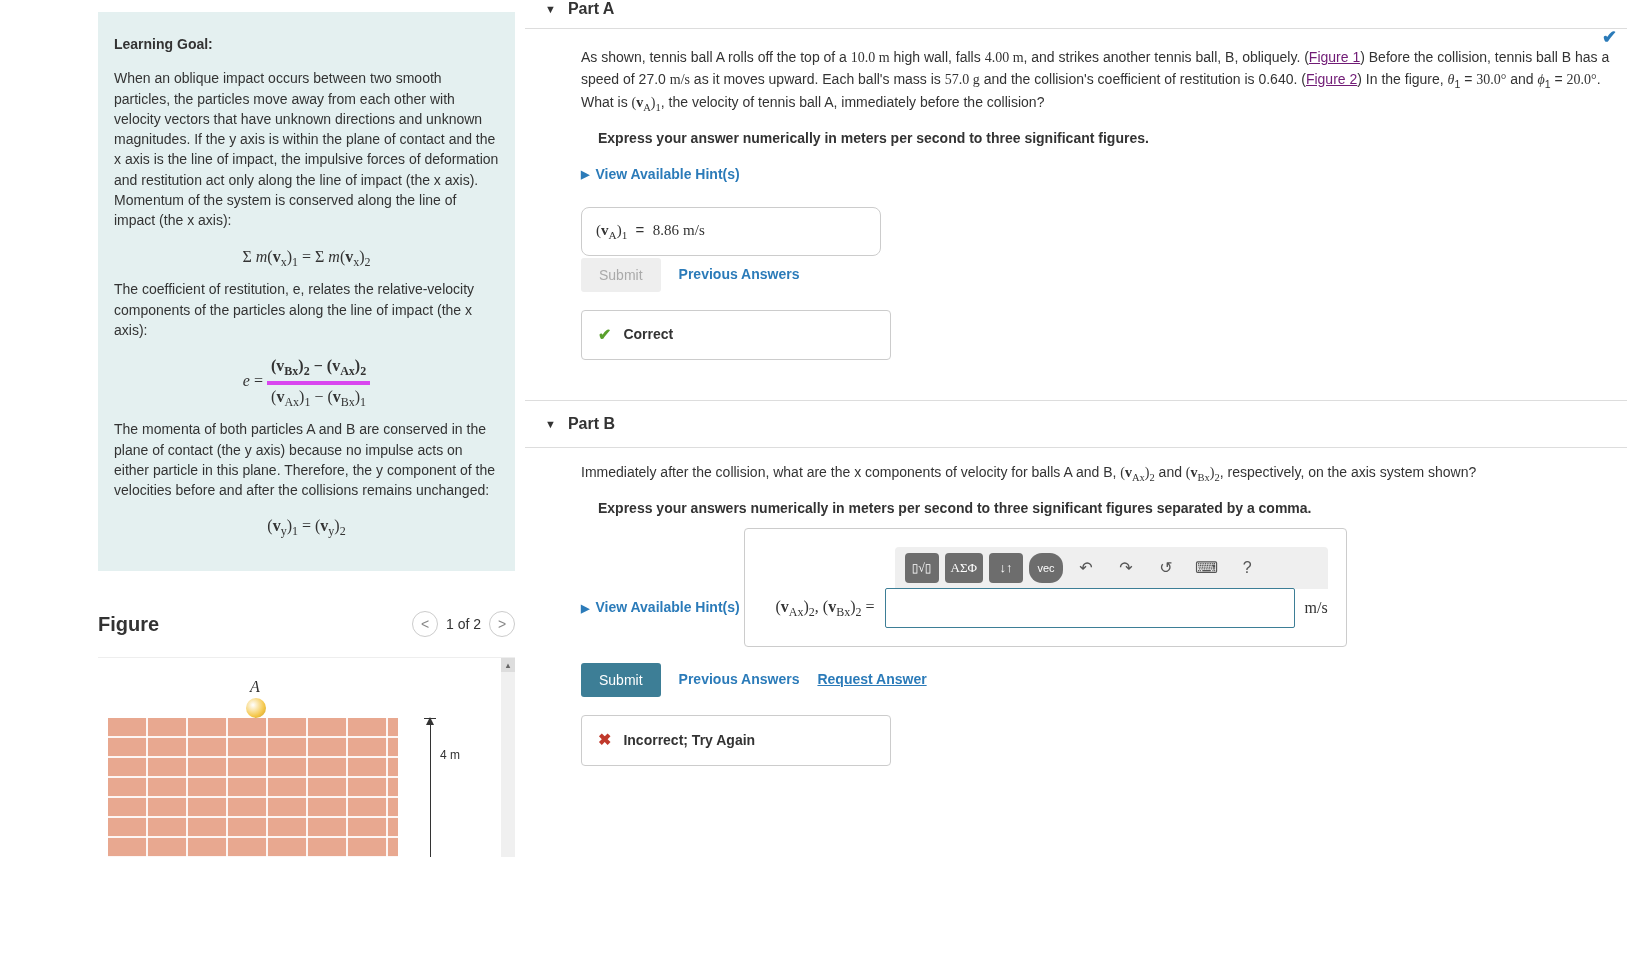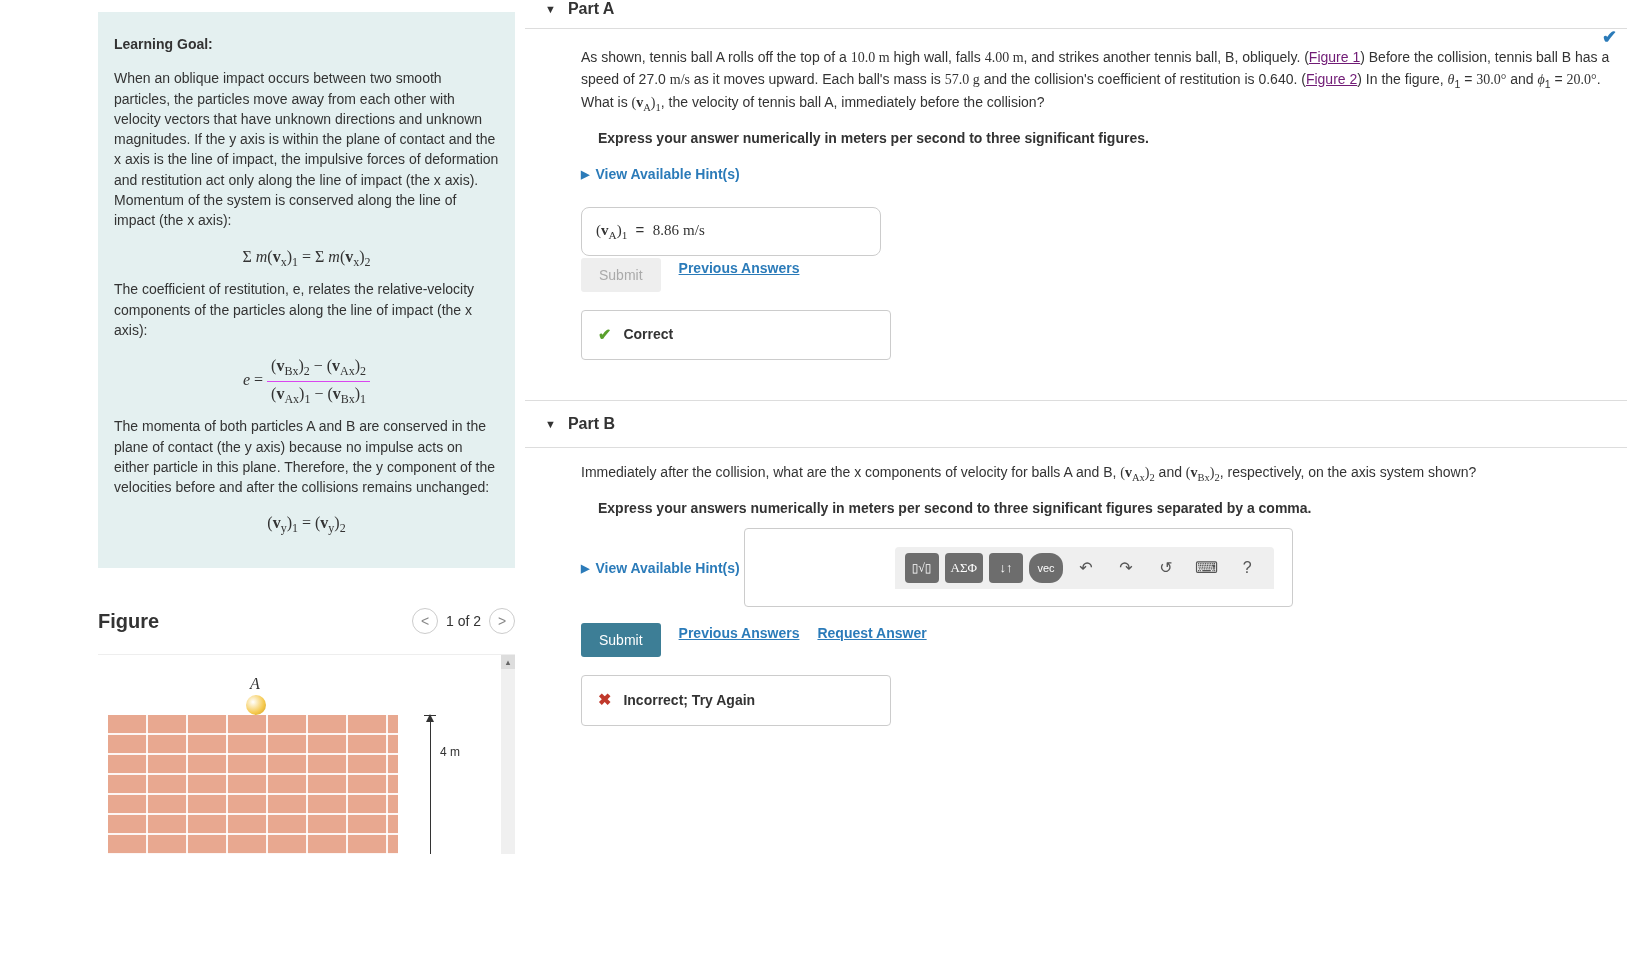--- a/index.html
+++ b/index.html
@@ -95,28 +95,28 @@
   .hints {
     color: #2b7bb9; font-weight: bold; cursor: pointer;
     display:inline-flex; align-items:center; gap:6px; margin: 14px 0;
   }
   .hints .tri { font-size: 11px; }
   .answer-box {
     border: 1px solid #ccc; border-radius: 8px;
     padding: 10px 14px; width: 300px; margin: 8px 0 2px;
     font-size: 15px;
   }
-  .btn-row { display:flex; gap:18px; margin-bottom:18px;}
+  .btn-row { display:flex; align-items:center; gap:18px; margin-bottom:18px;}
   .submit-btn {
     background: #eee; color: #aaa; border: none;
     padding: 9px 18px; border-radius: 3px; font-size: 14px;
     cursor: default;
   }
   .submit-btn.active { background:#3d7e96; color:#fff; cursor:pointer;}
-  .prev-ans { color: #2b7bb9; text-decoration: underline; font-weight:bold; cursor:pointer;}
+  .prev-ans { color: #2b7bb9; font-weight:bold; cursor:pointer;}
   .req-ans { color: #2b7bb9; text-decoration: underline; font-weight:bold; cursor:pointer;}
   .feedback {
     border: 1px solid #ccc; border-radius: 4px;
     padding: 12px 16px; width: 310px; font-weight:bold;
     display:flex; align-items:center; gap:12px;
   }
   .feedback.correct { color:#333;}
   .feedback .ok { color: #5aa02c; font-size:16px;}
   .feedback .bad { color: #c0392b; font-size:16px; font-weight:bold;}
   .part-divider {
@@ -154,21 +154,21 @@
   <div class="left-col">
     <div class="info-box">
       <p><span class="lg-title">Learning Goal:</span><br>
       </p>
       <p><span>When an oblique impact occurs between two smooth particles, the particles move away from each other with velocity vectors that have unknown directions and unknown magnitudes.  If the y axis is within the plane of contact and the x axis is the line of impact, the impulsive forces of deformation and restitution act only along the line of impact (the x axis).  Momentum of the system is conserved along the line of impact (the x axis):</span></p>
       <div class="eq">Σ <span class="italic">m</span>(<b>v</b><sub>x</sub>)<sub>1</sub> = Σ <span class="italic">m</span>(<b>v</b><sub>x</sub>)<sub>2</sub></div>
       <p>The coefficient of restitution, e, relates the relative-velocity components of the particles along the line of impact (the x axis):</p>
       <div class="eq">
         <span class="italic">e</span> =
         <span style="display:inline-block;vertical-align:middle;">
-          <span style="display:block;border-bottom:1px solid #d946ef;padding:0 4px;">(<b>v</b><sub>Bx</sub>)<sub>2</sub> − (<b>v</b><sub>Ax</sub>)<sub>2</sub></span>
+          <span style="display:block;border-bottom:4px solid #d946ef;padding:0 4px;font-weight:bold;">(<b>v</b><sub>Bx</sub>)<sub>2</sub> − (<b>v</b><sub>Ax</sub>)<sub>2</sub></span>
           <span style="display:block;padding:0 4px;">(<b>v</b><sub>Ax</sub>)<sub>1</sub> − (<b>v</b><sub>Bx</sub>)<sub>1</sub></span>
         </span>
       </div>
       <p>The momenta of both particles A and B are conserved in the plane of contact (the y axis) because no impulse acts on either particle in this plane. Therefore, the y component of the velocities before and after the collisions remains unchanged:</p>
       <div class="eq">(<b>v</b><sub>y</sub>)<sub>1</sub> = (<b>v</b><sub>y</sub>)<sub>2</sub></div>
     </div>
 
     <div class="figure-section">
       <div class="figure-header">
         <div class="figure-title">Figure</div>
@@ -247,20 +247,25 @@
           <span class="tool-btn" style="font-size:12px;">▯√▯</span>
           <span class="tool-btn">ΑΣΦ</span>
           <span class="tool-btn">↓↑</span>
           <span class="tool-btn" style="font-family:Arial;font-size:11px;border-radius:13px;">vec</span>
           <span class="tool-btn light">↶</span>
           <span class="tool-btn light">↷</span>
           <span class="tool-btn light">↺</span>
           <span class="tool-btn light">⌨</span>
           <span class="tool-btn light" style="font-family:Arial;">?</span>
         </div>
+        <div class="eq-row">
+          <span class="eq-label">(<b>v</b><sub>Ax</sub>)<sub>2</sub>, (<b>v</b><sub>Bx</sub>)<sub>2</sub> =</span>
+          <div class="eq-input"></div>
+          <span class="unit">m/s</span>
+        </div>
       </div>
 
       <div class="btn-row">
         <button class="submit-btn active">Submit</button>
         <a class="prev-ans">Previous Answers</a>
         <a class="req-ans">Request Answer</a>
       </div>
       <div class="feedback">
         <span class="bad">✖</span>
         <span>Incorrect; Try Again</span>

